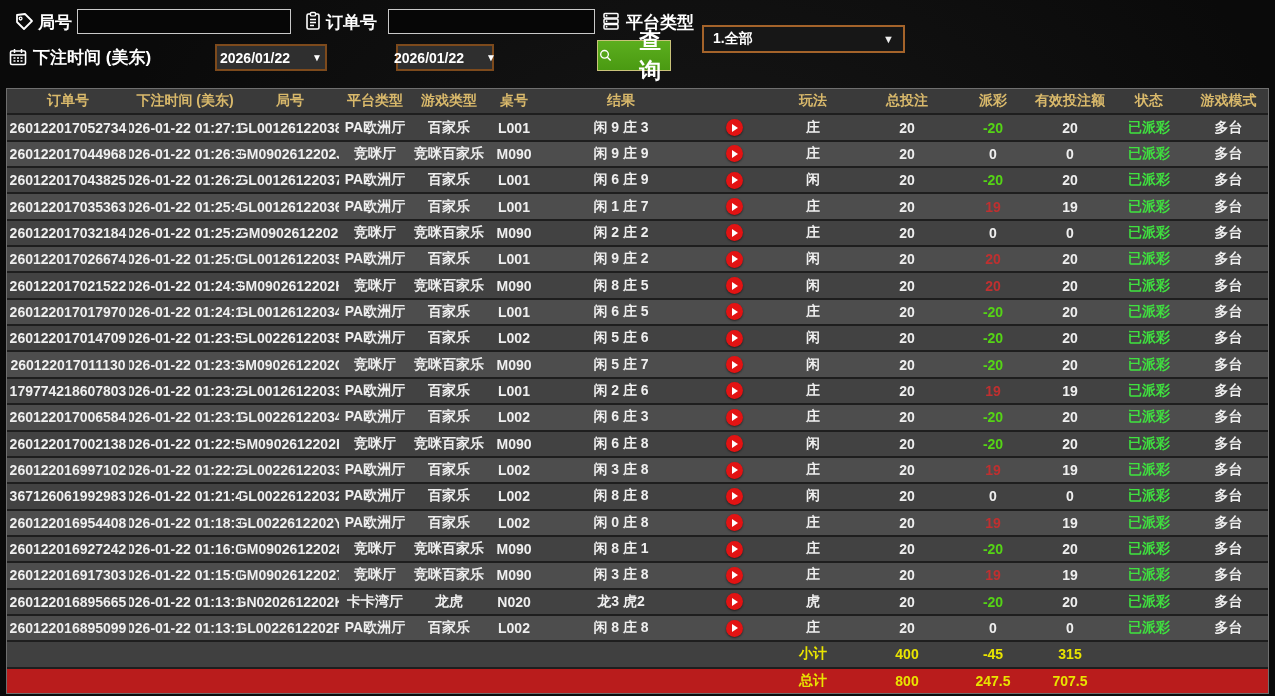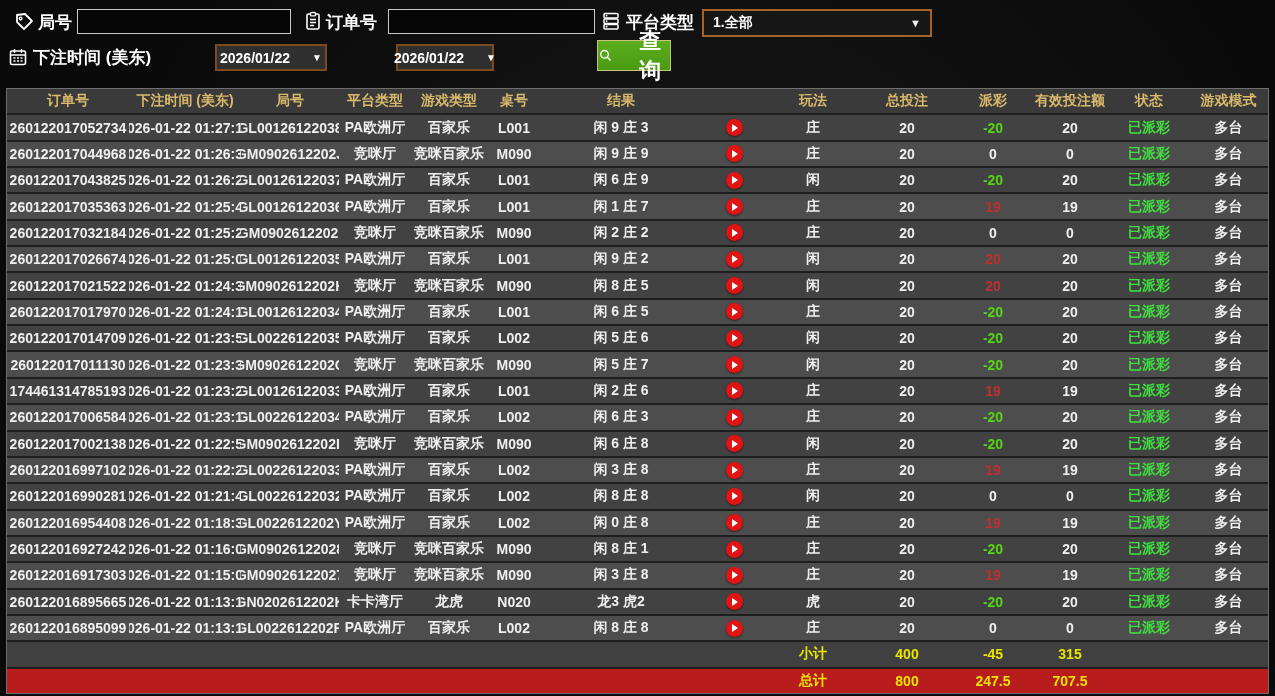--- a/index.html
+++ b/index.html
@@ -101,21 +101,21 @@
     <svg viewBox="0 0 20 20">
         <rect x="3" y="2.5" width="14" height="4.4" rx="1" fill="none" stroke="#fff" stroke-width="1.5"></rect>
         <rect x="3" y="8" width="14" height="4.4" rx="1" fill="none" stroke="#fff" stroke-width="1.5"></rect>
         <rect x="3" y="13.5" width="14" height="4.4" rx="1" fill="none" stroke="#fff" stroke-width="1.5"></rect>
         <circle cx="5.6" cy="4.7" r="0.9" fill="#fff"></circle>
         <circle cx="5.6" cy="10.2" r="0.9" fill="#fff"></circle>
         <circle cx="5.6" cy="15.7" r="0.9" fill="#fff"></circle>
       </svg>
   </span>
   <span class="lbl" style="left:626px;top:11px">平台类型</span>
-  <div class="selectbox" style="left:702px;top:9px;width:230px">
+  <div class="selectbox" style="left:702px;top:25px;width:203px">
     <span>1.全部</span>
     <span class="caret">▼</span>
   </div>
 
   <span class="ficon" style="left:8px;top:47px">
     <svg viewBox="0 0 20 20">
         <rect x="2.5" y="4" width="15" height="13.5" rx="1.5" fill="none" stroke="#fff" stroke-width="1.6"></rect>
         <path d="M6.5 2 v4 M13.5 2 v4 M2.5 8 h15" stroke="#fff" stroke-width="1.5"></path>
         <path d="M5.5 11 h2 M9 11 h2 M12.5 11 h2 M5.5 14 h2 M9 14 h2 M12.5 14 h2" stroke="#fff" stroke-width="1.3"></path>
       </svg>
@@ -164,33 +164,33 @@
       </div><div class="c ">闲</div><div class="c ">20</div><div class="c pos">20</div><div class="c ">20</div><div class="c paid">已派彩</div><div class="c ">多台</div></div>
     <div class="row even"><div class="c ">260122017017970</div><div class="c ">2026-01-22 01:24:13</div><div class="c ">GL00126122034</div><div class="c ">PA欧洲厅</div><div class="c ">百家乐</div><div class="c ">L001</div><div class="c ">闲 6 庄 5</div><div class="c ">
         <span class="play"></span>
       </div><div class="c ">庄</div><div class="c ">20</div><div class="c neg">-20</div><div class="c ">20</div><div class="c paid">已派彩</div><div class="c ">多台</div></div>
     <div class="row odd"><div class="c ">260122017014709</div><div class="c ">2026-01-22 01:23:54</div><div class="c ">GL00226122035</div><div class="c ">PA欧洲厅</div><div class="c ">百家乐</div><div class="c ">L002</div><div class="c ">闲 5 庄 6</div><div class="c ">
         <span class="play"></span>
       </div><div class="c ">闲</div><div class="c ">20</div><div class="c neg">-20</div><div class="c ">20</div><div class="c paid">已派彩</div><div class="c ">多台</div></div>
     <div class="row even"><div class="c ">260122017011130</div><div class="c ">2026-01-22 01:23:39</div><div class="c ">GM0902612202G</div><div class="c ">竞咪厅</div><div class="c ">竞咪百家乐</div><div class="c ">M090</div><div class="c ">闲 5 庄 7</div><div class="c ">
         <span class="play"></span>
       </div><div class="c ">闲</div><div class="c ">20</div><div class="c neg">-20</div><div class="c ">20</div><div class="c paid">已派彩</div><div class="c ">多台</div></div>
-    <div class="row odd"><div class="c ">174461314785193</div><div class="c ">2026-01-22 01:23:21</div><div class="c ">GL00126122033</div><div class="c ">PA欧洲厅</div><div class="c ">百家乐</div><div class="c ">L001</div><div class="c ">闲 2 庄 6</div><div class="c ">
+    <div class="row odd"><div class="c ">179774218607803</div><div class="c ">2026-01-22 01:23:21</div><div class="c ">GL00126122033</div><div class="c ">PA欧洲厅</div><div class="c ">百家乐</div><div class="c ">L001</div><div class="c ">闲 2 庄 6</div><div class="c ">
         <span class="play"></span>
       </div><div class="c ">庄</div><div class="c ">20</div><div class="c pos">19</div><div class="c ">19</div><div class="c paid">已派彩</div><div class="c ">多台</div></div>
     <div class="row even"><div class="c ">260122017006584</div><div class="c ">2026-01-22 01:23:15</div><div class="c ">GL00226122034</div><div class="c ">PA欧洲厅</div><div class="c ">百家乐</div><div class="c ">L002</div><div class="c ">闲 6 庄 3</div><div class="c ">
         <span class="play"></span>
       </div><div class="c ">庄</div><div class="c ">20</div><div class="c neg">-20</div><div class="c ">20</div><div class="c paid">已派彩</div><div class="c ">多台</div></div>
     <div class="row odd"><div class="c ">260122017002138</div><div class="c ">2026-01-22 01:22:52</div><div class="c ">GM0902612202F</div><div class="c ">竞咪厅</div><div class="c ">竞咪百家乐</div><div class="c ">M090</div><div class="c ">闲 6 庄 8</div><div class="c ">
         <span class="play"></span>
       </div><div class="c ">闲</div><div class="c ">20</div><div class="c neg">-20</div><div class="c ">20</div><div class="c paid">已派彩</div><div class="c ">多台</div></div>
     <div class="row even"><div class="c ">260122016997102</div><div class="c ">2026-01-22 01:22:25</div><div class="c ">GL00226122033</div><div class="c ">PA欧洲厅</div><div class="c ">百家乐</div><div class="c ">L002</div><div class="c ">闲 3 庄 8</div><div class="c ">
         <span class="play"></span>
       </div><div class="c ">庄</div><div class="c ">20</div><div class="c pos">19</div><div class="c ">19</div><div class="c paid">已派彩</div><div class="c ">多台</div></div>
-    <div class="row odd"><div class="c ">260122016990281</div><div class="c ">2026-01-22 01:21:48</div><div class="c ">GL00226122032</div><div class="c ">PA欧洲厅</div><div class="c ">百家乐</div><div class="c ">L002</div><div class="c ">闲 8 庄 8</div><div class="c ">
+    <div class="row odd"><div class="c ">367126061992983</div><div class="c ">2026-01-22 01:21:48</div><div class="c ">GL00226122032</div><div class="c ">PA欧洲厅</div><div class="c ">百家乐</div><div class="c ">L002</div><div class="c ">闲 8 庄 8</div><div class="c ">
         <span class="play"></span>
       </div><div class="c ">闲</div><div class="c ">20</div><div class="c ">0</div><div class="c ">0</div><div class="c paid">已派彩</div><div class="c ">多台</div></div>
     <div class="row even"><div class="c ">260122016954408</div><div class="c ">2026-01-22 01:18:30</div><div class="c ">GL0022612202Y</div><div class="c ">PA欧洲厅</div><div class="c ">百家乐</div><div class="c ">L002</div><div class="c ">闲 0 庄 8</div><div class="c ">
         <span class="play"></span>
       </div><div class="c ">庄</div><div class="c ">20</div><div class="c pos">19</div><div class="c ">19</div><div class="c paid">已派彩</div><div class="c ">多台</div></div>
     <div class="row odd"><div class="c ">260122016927242</div><div class="c ">2026-01-22 01:16:02</div><div class="c ">GM09026122028</div><div class="c ">竞咪厅</div><div class="c ">竞咪百家乐</div><div class="c ">M090</div><div class="c ">闲 8 庄 1</div><div class="c ">
         <span class="play"></span>
       </div><div class="c ">庄</div><div class="c ">20</div><div class="c neg">-20</div><div class="c ">20</div><div class="c paid">已派彩</div><div class="c ">多台</div></div>
     <div class="row even"><div class="c ">260122016917303</div><div class="c ">2026-01-22 01:15:08</div><div class="c ">GM09026122027</div><div class="c ">竞咪厅</div><div class="c ">竞咪百家乐</div><div class="c ">M090</div><div class="c ">闲 3 庄 8</div><div class="c ">
         <span class="play"></span>

